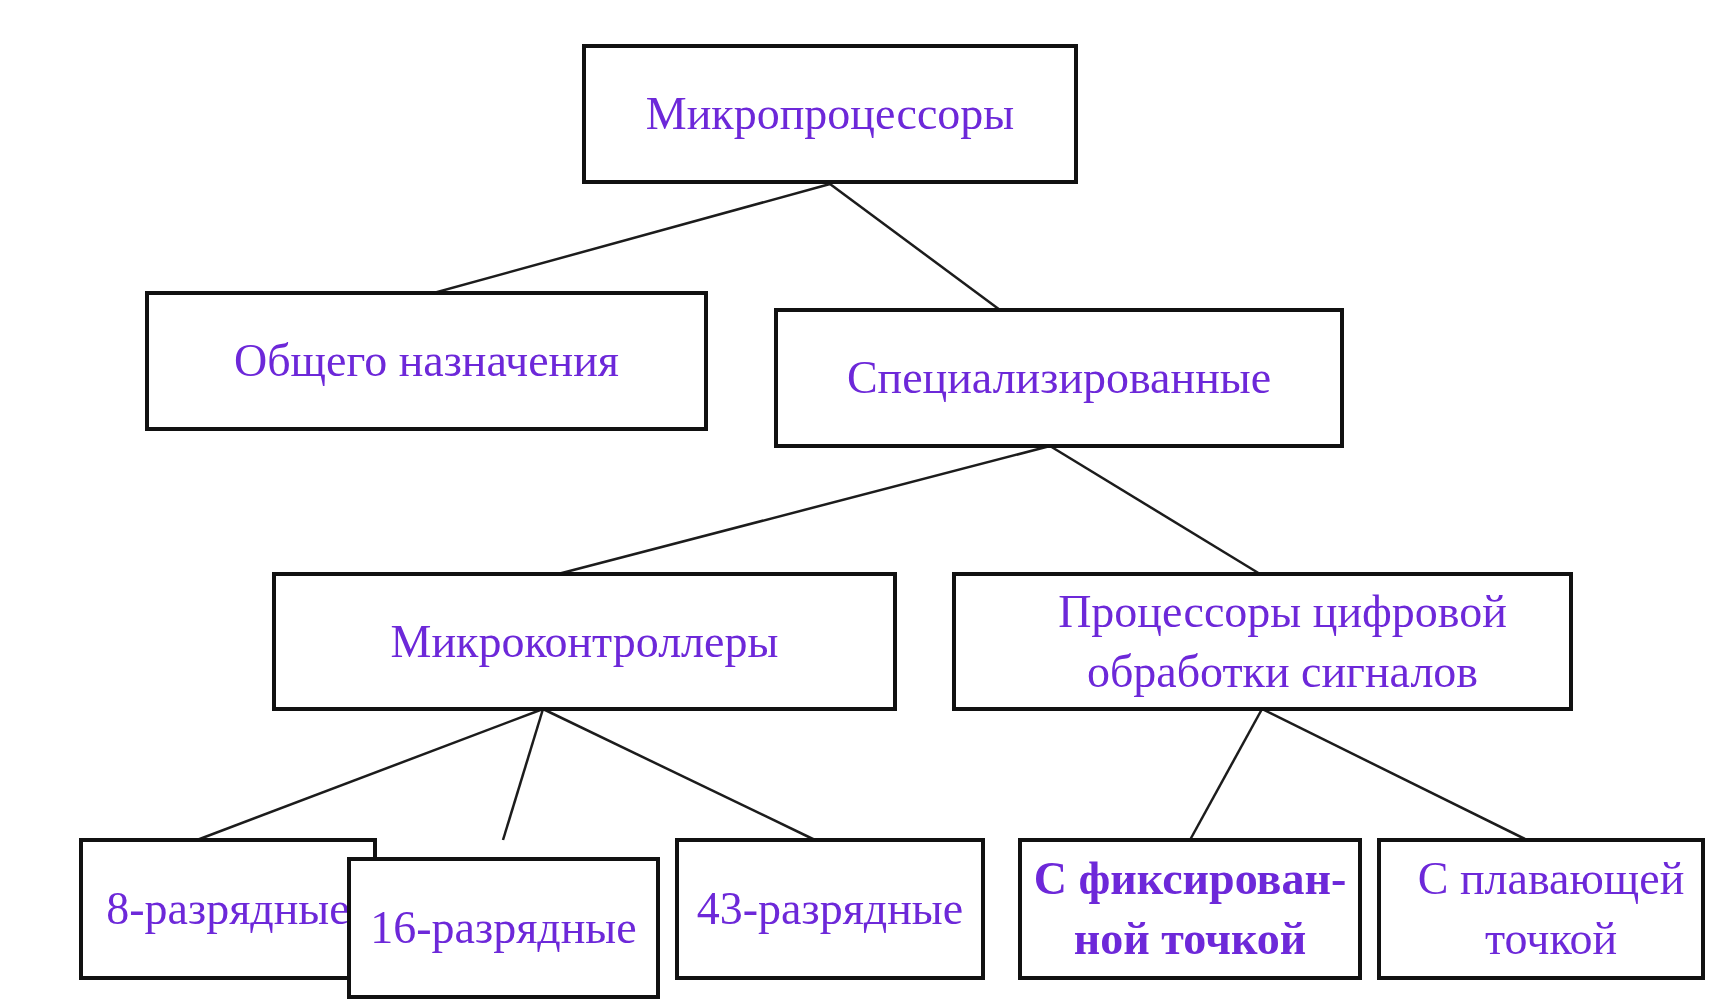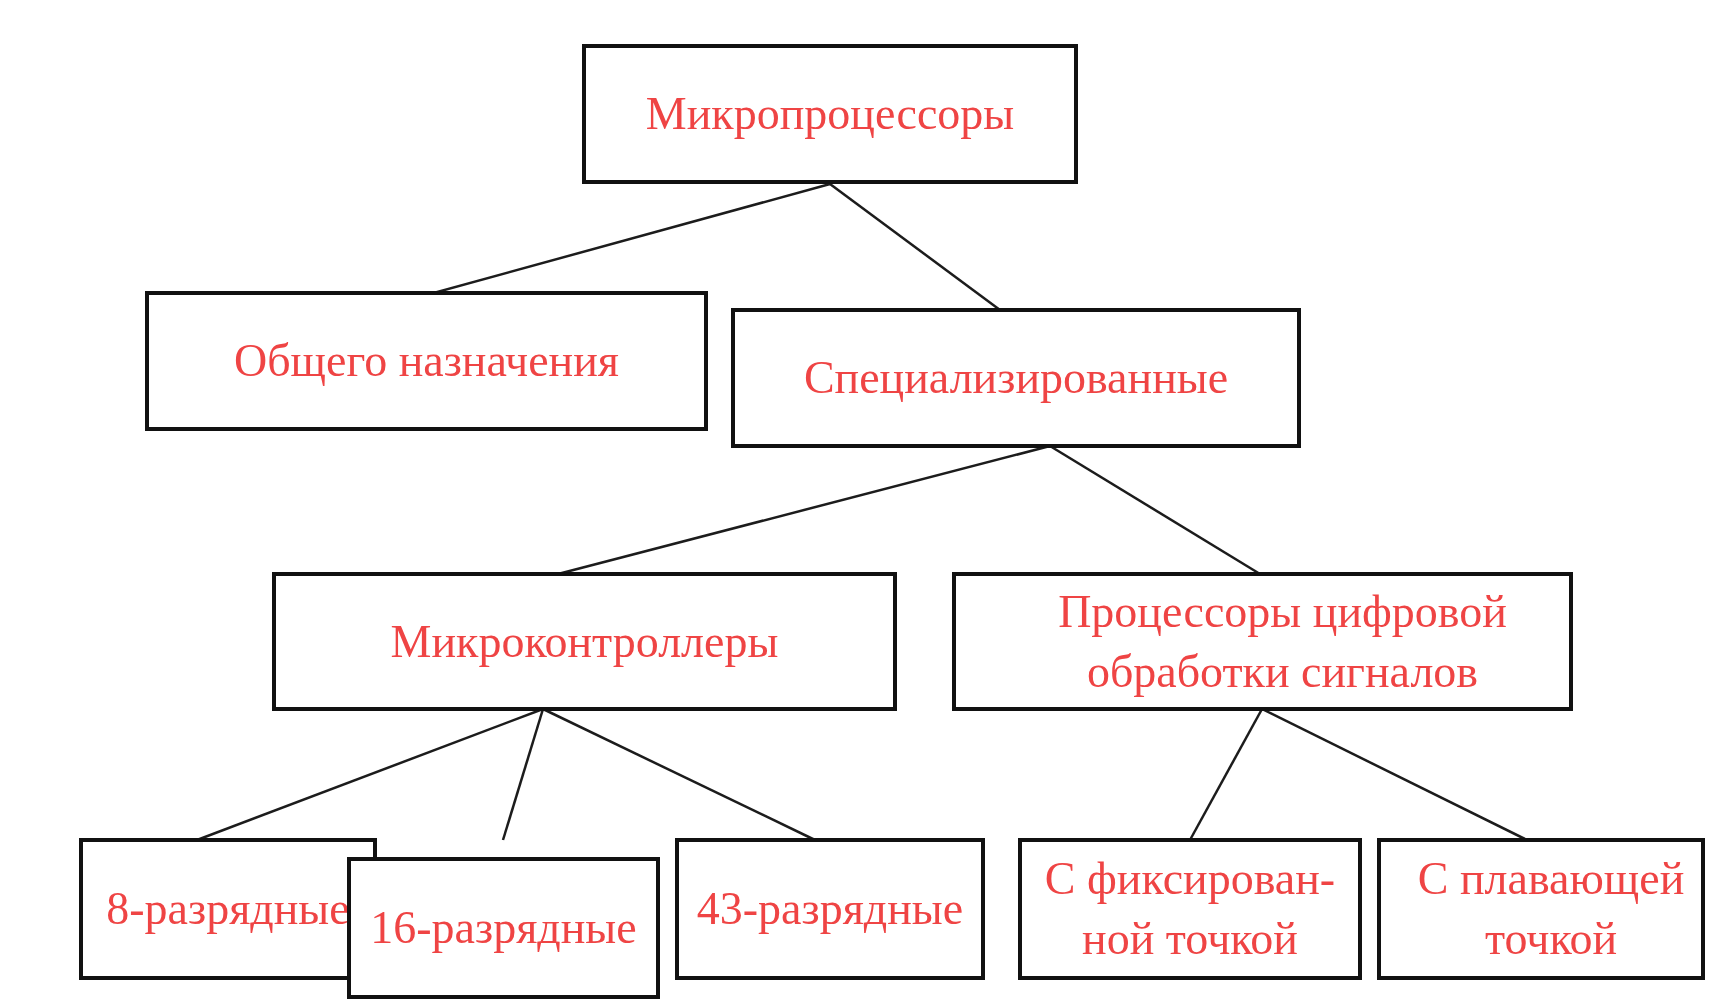--- a/index.html
+++ b/index.html
@@ -6,21 +6,21 @@
     margin: 0;
     padding: 0;
     background: #ffffff;
   }
   #canvas {
     position: relative;
     width: 1716px;
     height: 1008px;
     background: #ffffff;
     font-family: "Liberation Serif", "DejaVu Serif", serif;
-    color: #ef4444;
+    color: #6d28d9;
     overflow: hidden;
   }
   #edges-svg {
     position: absolute;
     left: 0;
     top: 0;
     width: 1716px;
     height: 1008px;
   }
   #edges-svg line {
@@ -36,27 +36,27 @@
     align-items: center;
     justify-content: center;
     text-align: center;
     font-size: 46px;
     line-height: 1.3;
     white-space: pre-line;
   }
   
   .n-root       { left: 582px;  top: 44px;  width: 496px; height: 140px; }
   .n-general    { left: 145px;  top: 291px; width: 563px; height: 140px; }
-  .n-special    { left: 731px;  top: 308px; width: 570px; height: 140px; }
+  .n-special    { left: 774px;  top: 308px; width: 570px; height: 140px; }
   .n-mcu        { left: 272px;  top: 572px; width: 625px; height: 139px; }
   .n-dsp        { left: 952px;  top: 572px; width: 621px; height: 139px; padding-left: 40px; }
   .n-bit8       { left: 37px;   top: 838px; width: 298px; height: 142px; margin-left: 42px; }
   .n-bit16      { left: 347px;  top: 838px; width: 313px; height: 142px; margin-top: 19px; }
   .n-bit32      { left: 675px;  top: 838px; width: 310px; height: 142px; }
-  .n-fixed      { left: 1018px; top: 838px; width: 344px; height: 142px; }
+  .n-fixed      { left: 1018px; top: 838px; width: 344px; height: 142px; font-weight: bold; }
   .n-floating   { left: 1377px; top: 838px; width: 328px; height: 142px; padding-left: 20px; }
 </style>
 </head>
 <body>
 
 <div id="canvas">
 
   <svg id="edges-svg" viewBox="0 0 1716 1008" xmlns="http://www.w3.org/2000/svg">
     <line x1="830" y1="184" x2="368" y2="311"></line>
     <line x1="830" y1="184" x2="1000" y2="310"></line>

